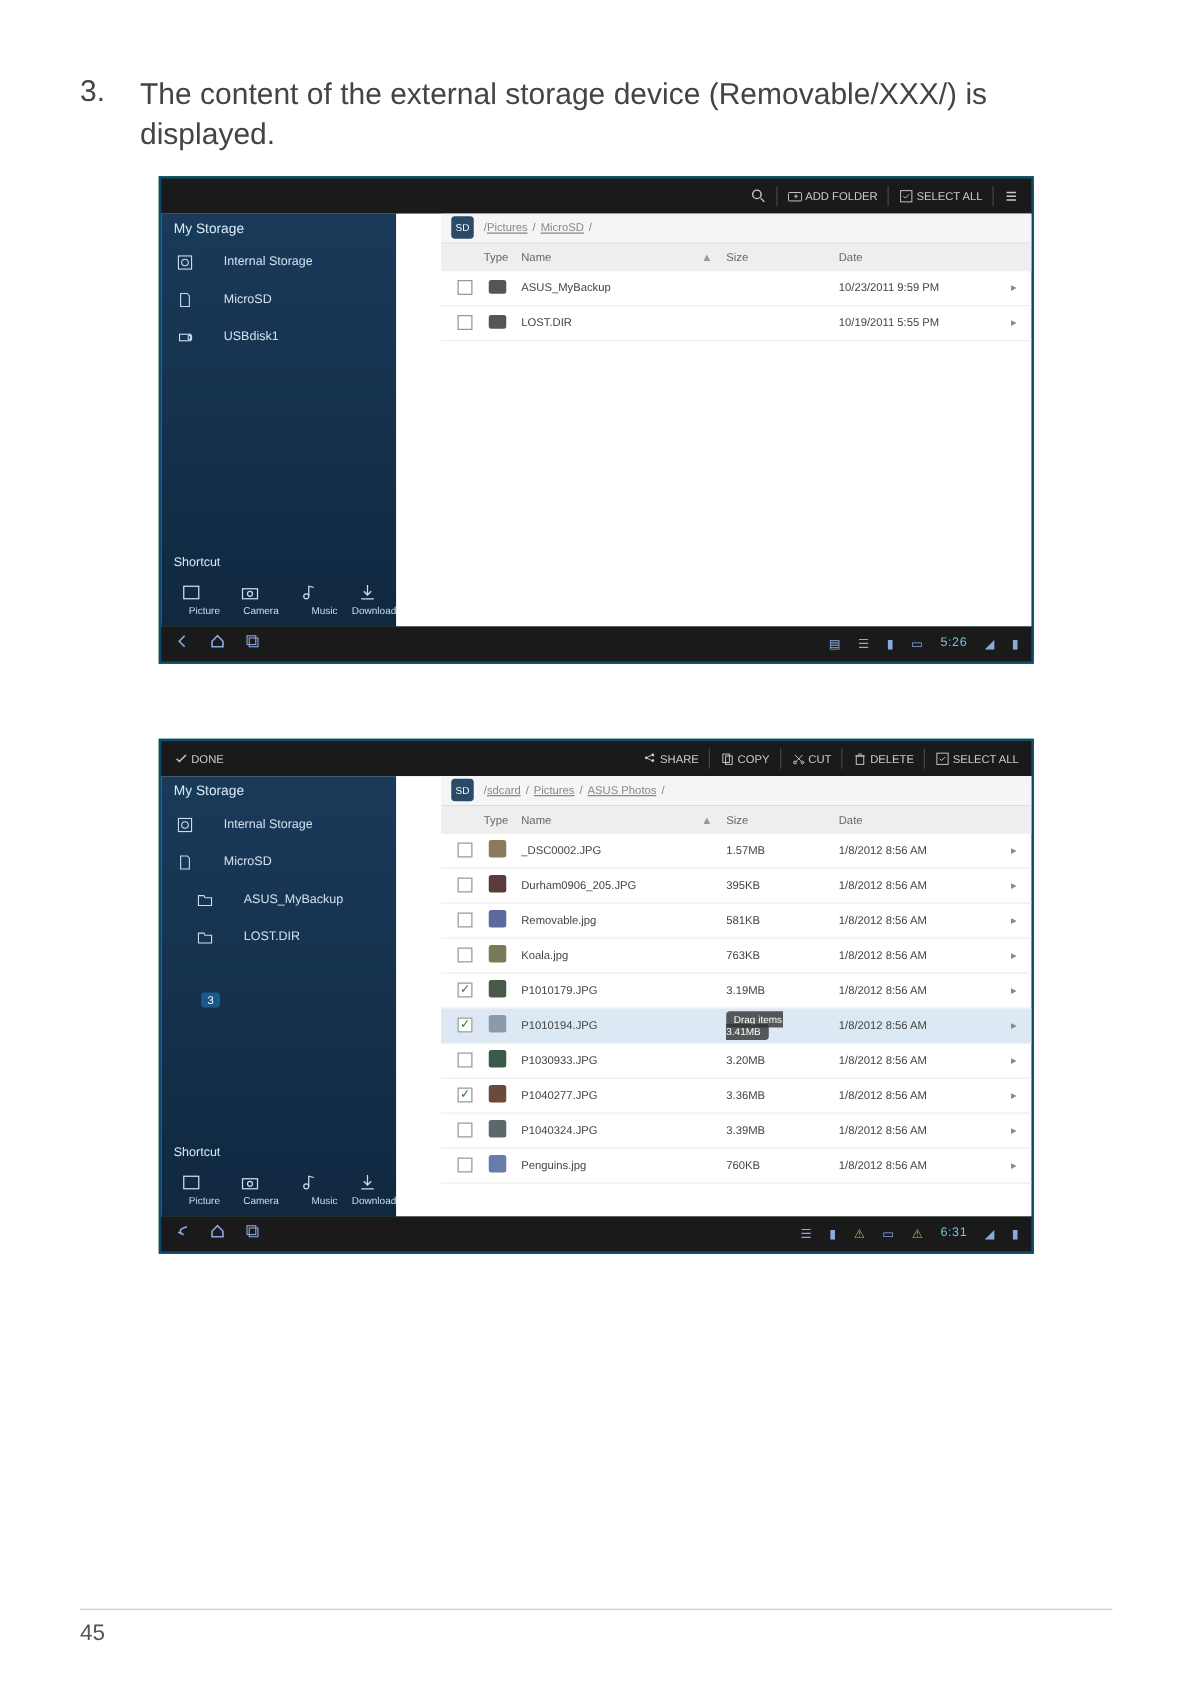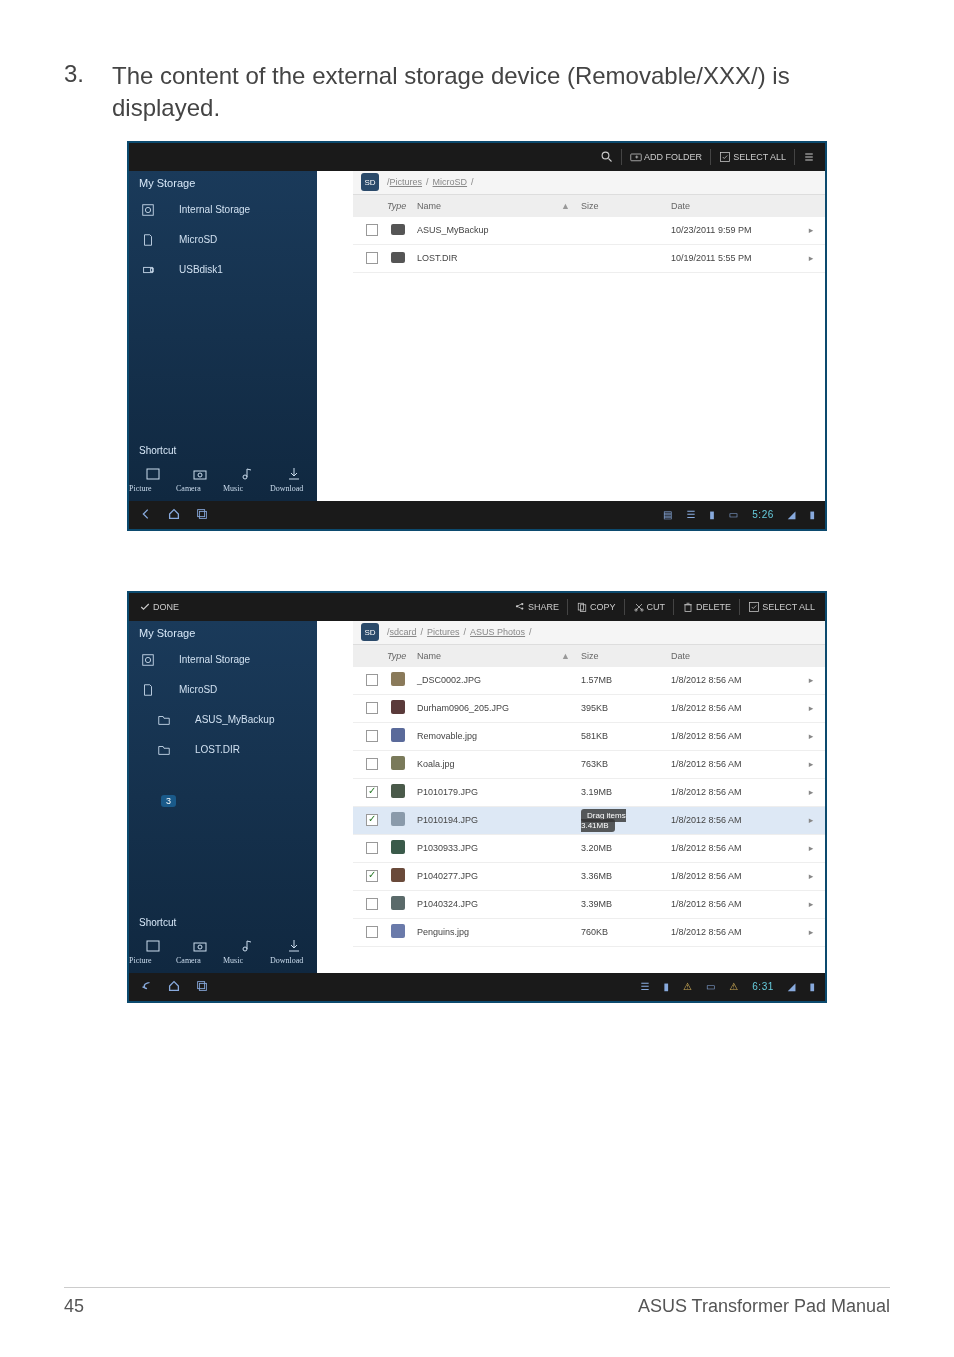--- a/index.html
+++ b/index.html
@@ -21,32 +21,32 @@
 
     .app-body { display: flex; height: 330px; background: #f0f0f0; }
     .sidebar { width: 188px; background: linear-gradient(#1a3a5a,#102840); color: #cde; display: flex; flex-direction: column; }
     .sidebar-h { font-size: 11px; padding: 6px 10px; color: #d8e8f8; }
     .sb-item { display: flex; align-items: center; gap: 24px; padding: 8px 12px; font-size: 10px; color: #d0e0f0; }
     .sb-item .ico { width: 14px; height: 14px; display: inline-block; }
     .sb-item.nested { padding-left: 28px; }
     .sb-spacer { flex: 1; }
     .shortcut-h { font-size: 10px; padding: 6px 10px; color: #d8e8f8; }
     .shortcut-row { display: flex; justify-content: space-around; padding: 4px 0 8px 0; }
-    .shortcut-cell { text-align: left; color: #cde; font-size: 8px; width: 25%; font-family: Liberation Serif, serif; }
+    .shortcut-cell { text-align: right; color: #cde; font-size: 8px; width: 25%; }
     .shortcut-cell .ico { display:block; margin:0 auto 2px; width:16px; height:16px; }
 
     .main-pane { flex: 1; display: flex; flex-direction: column; background: #fff; padding-left: 36px; }
     .breadcrumb-row { display: flex; align-items: center; height: 24px; background: #f5f5f5; border-bottom: 1px solid #ddd; font-size: 9px; color: #888; }
     .bc-icon { width: 18px; height: 18px; background: #2a4a6a; border-radius: 3px; margin: 0 8px; display:flex;align-items:center;justify-content:center;color:#fff;font-size:8px; }
     .bc-seg { text-decoration: underline; color: #888; }
     .bc-sep { padding: 0 4px; }
 
     .list-header { display: flex; align-items: center; height: 22px; background: #eee; font-size: 9px; color: #666; padding: 0 4px; }
     .col-check { width: 30px; text-align:center; }
-    .col-type { width: 30px; font-style: italic; }
+    .col-type { width: 30px; }
     .col-name { flex: 1; }
     .col-sort { width: 20px; color:#999; }
     .col-size { width: 90px; }
     .col-date { width: 130px; }
     .col-arrow { width: 20px; text-align:center; color:#888; }
 
     .list-row { display: flex; align-items: center; height: 28px; border-bottom: 1px solid #eee; font-size: 9px; color: #444; padding: 0 4px; }
     .list-row.selected { background: #dde8f5; }
     .checkbox { width: 12px; height: 12px; border: 1px solid #999; background: #fff; margin: 0 auto; position: relative; }
     .checkbox.checked::after { content: "✓"; position: absolute; top:-2px; left:1px; font-size:10px; color:#2a7a2a; }
@@ -505,14 +505,13 @@
         <span>◢</span>
         <span>▮</span>
       </div>
     </div>
   </div>
 
 </div>
 
 <div class="footer">
   <span>45</span>
-  <span>ASUS Transformer Pad Manual</span>
 </div>
 
 </body></html>

